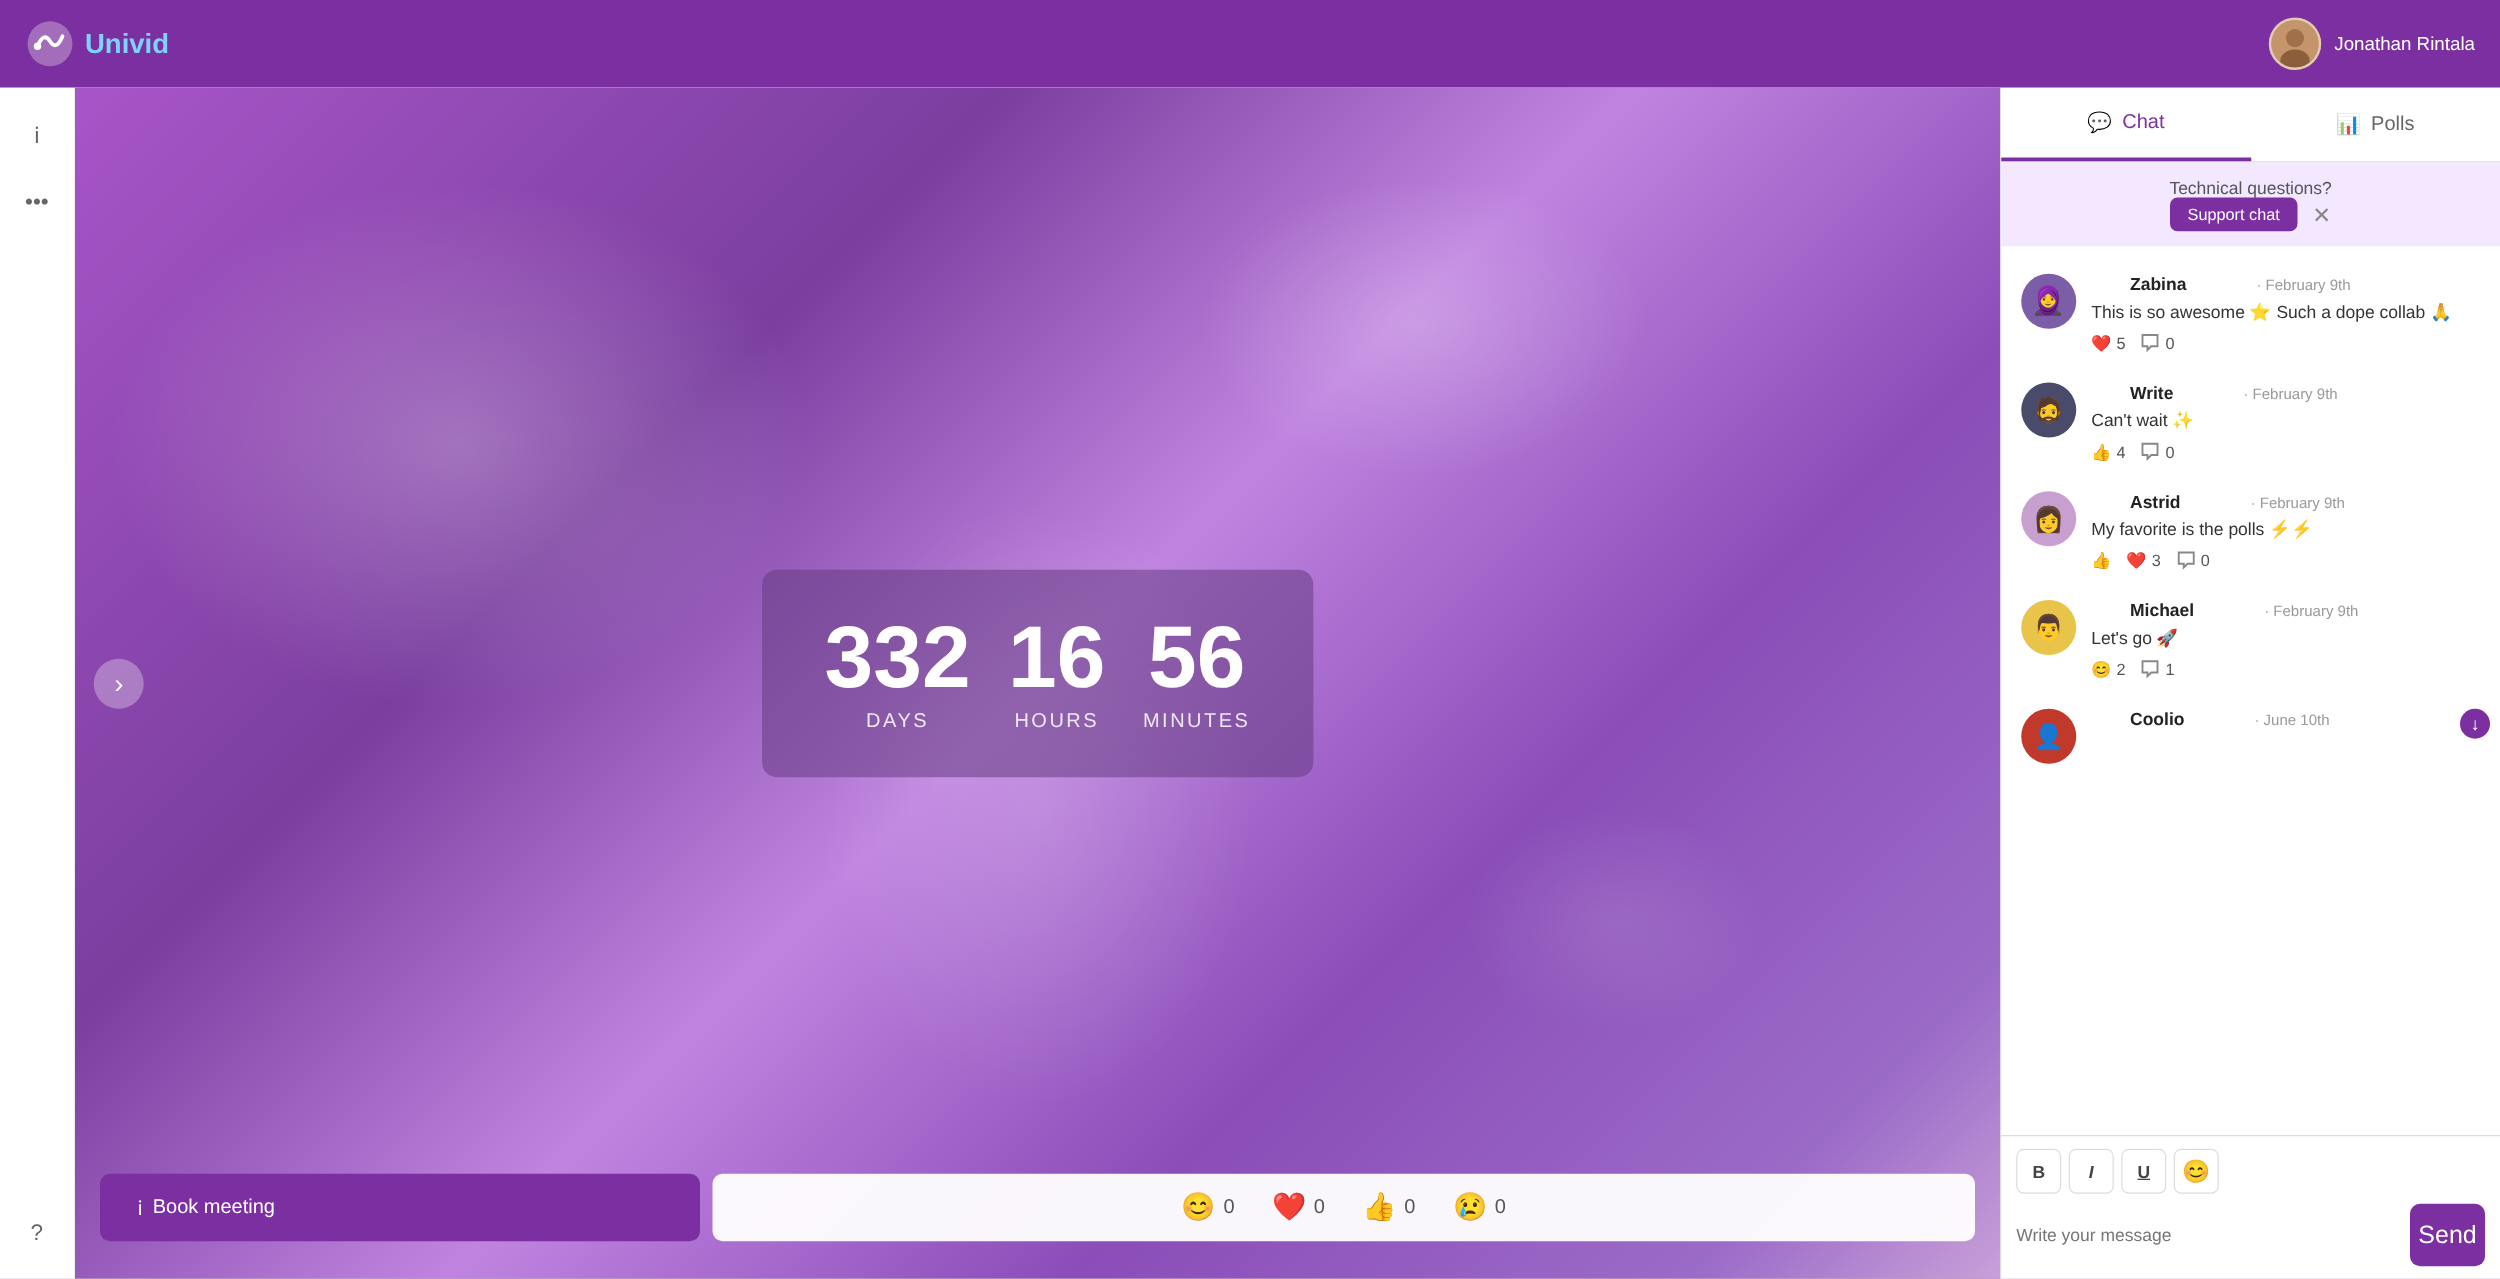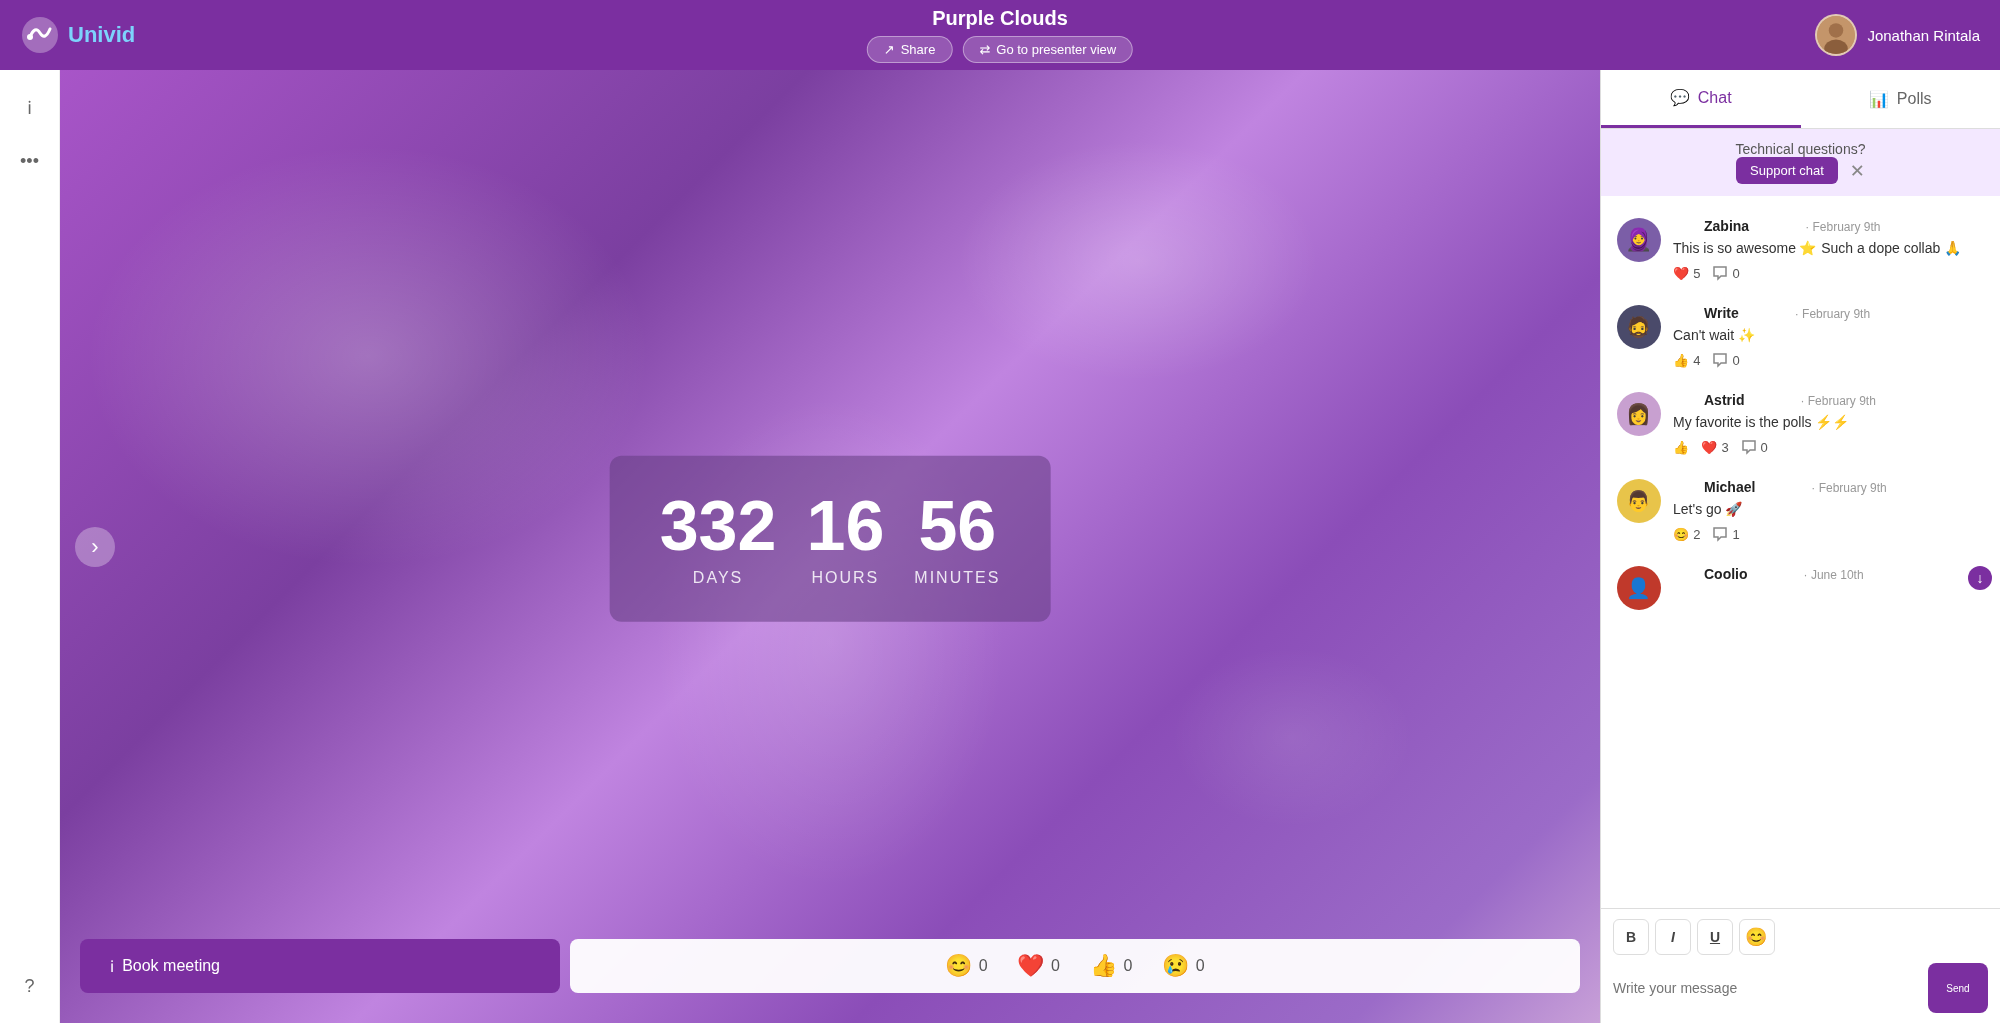--- a/index.html
+++ b/index.html
@@ -390,21 +390,21 @@
       color: #999;
       padding: 4px 0;
     }
     .send-btn {
       background: #7b2fa0;
       color: white;
       border: none;
       border-radius: 8px;
       width: 60px;
       height: 50px;
-      font-size: 10px;
+      font-size: 20px;
       cursor: pointer;
     }
 
     .chevron-right::before { content: '›'; font-size: 22px; }
     .scroll-down-badge {
       position: absolute;
       right: 8px;
       width: 24px;
       height: 24px;
       border-radius: 50%;
@@ -422,33 +422,20 @@
 <div class="header">
   <div class="logo">
     <svg class="logo-icon" viewBox="0 0 40 40" fill="none">
       <circle cx="20" cy="20" r="18" fill="white" opacity="0.3"></circle>
       <path d="M10 22 Q15 10 20 18 Q25 26 30 14" stroke="white" stroke-width="3" fill="none" stroke-linecap="round"></path>
       <circle cx="10" cy="22" r="3" fill="white"></circle>
     </svg>
     <span>Univid</span>
   </div>
 
-  <div class="header-center">
-    <span class="header-title">Purple Clouds</span>
-    <div class="header-buttons">
-      <button class="header-btn">
-        <span>↗</span>
-        <span>Share</span>
-      </button>
-      <button class="header-btn">
-        <span>⇄</span>
-        <span>Go to presenter view</span>
-      </button>
-    </div>
-  </div>
 
   <div class="header-user">
     <div class="user-avatar-header">
       <svg viewBox="0 0 42 42" fill="none">
         <circle cx="21" cy="21" r="21" fill="#c4956a"></circle>
         <circle cx="21" cy="16" r="8" fill="#a0704a"></circle>
         <ellipse cx="21" cy="36" rx="13" ry="10" fill="#8b5e3c"></ellipse>
       </svg>
     </div>
     <span>Jonathan Rintala</span>

